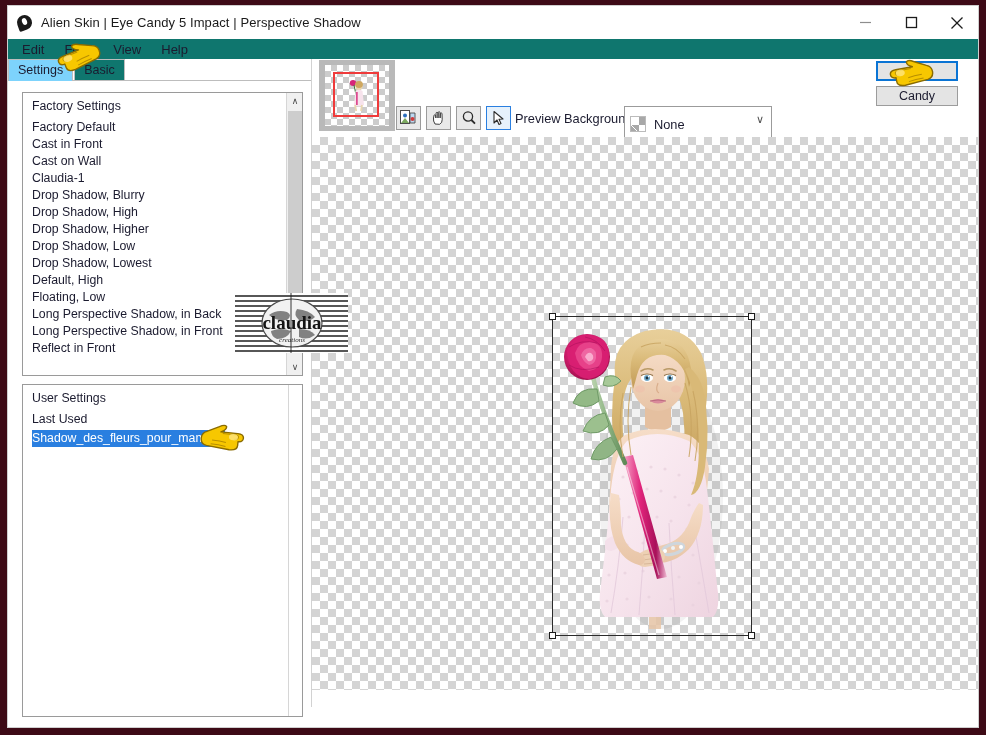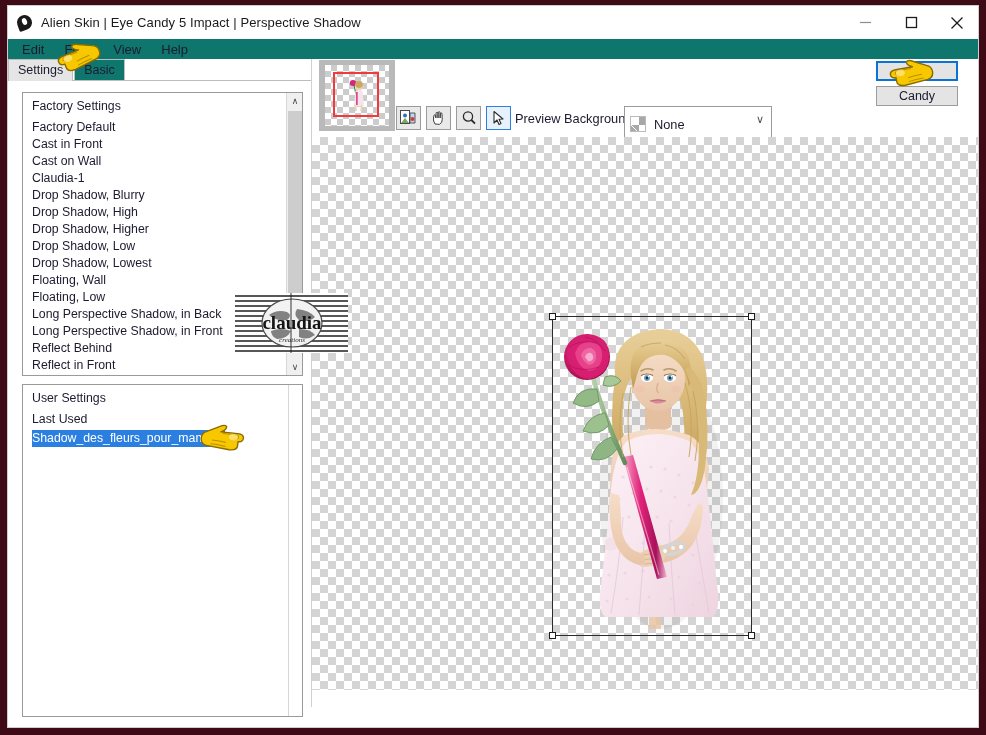--- a/index.html
+++ b/index.html
@@ -84,21 +84,21 @@
   }
   #tabstrip {
     position: relative; height: 22px; width: 303px;
     border-bottom: 1px solid #bdbdbd;
     display: flex; align-items: flex-end;
   }
   .tab {
     font-size: 12.5px; color: #1b1b2f;
     height: 21px; line-height: 20px;
     padding: 0 9px;
-    background: #e5e5e5;
+    background: #7dd3fc;
   }
   .tab.active {
     border-left: 1px solid #bdbdbd;
     border-top: 1px solid #bdbdbd;
     border-right: 1px solid #bdbdbd;
     position: relative; z-index: 2;
     margin-bottom: -1px;
     height: 22px; line-height: 21px;
   }
   .tab.inactive {
@@ -344,25 +344,24 @@
         <div class="list-row header">Factory Settings</div>
         <div class="list-row">Factory Default</div>
         <div class="list-row">Cast in Front</div>
         <div class="list-row">Cast on Wall</div>
         <div class="list-row">Claudia-1</div>
         <div class="list-row">Drop Shadow, Blurry</div>
         <div class="list-row">Drop Shadow, High</div>
         <div class="list-row">Drop Shadow, Higher</div>
         <div class="list-row">Drop Shadow, Low</div>
         <div class="list-row">Drop Shadow, Lowest</div>
-        <div class="list-row">Floating, Wall</div>
+        <div class="list-row">Default, High</div>
         <div class="list-row">Floating, Low</div>
         <div class="list-row">Long Perspective Shadow, in Back</div>
         <div class="list-row">Long Perspective Shadow, in Front</div>
-        <div class="list-row">Reflect Behind</div>
         <div class="list-row">Reflect in Front</div>
       </div>
       <div id="factory-scroll">
         <div class="sb-arrow">∧</div>
         <div id="factory-thumb"></div>
         <div class="sb-arrow bottom">∨</div>
       </div>
     </div>
 
     <div id="user-box">

